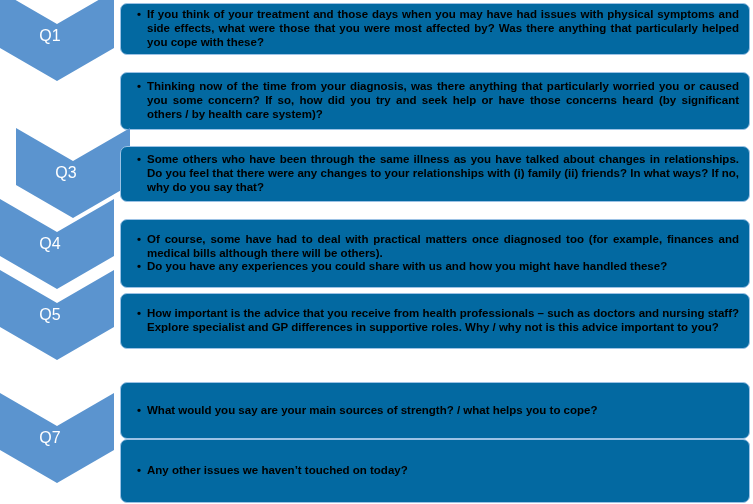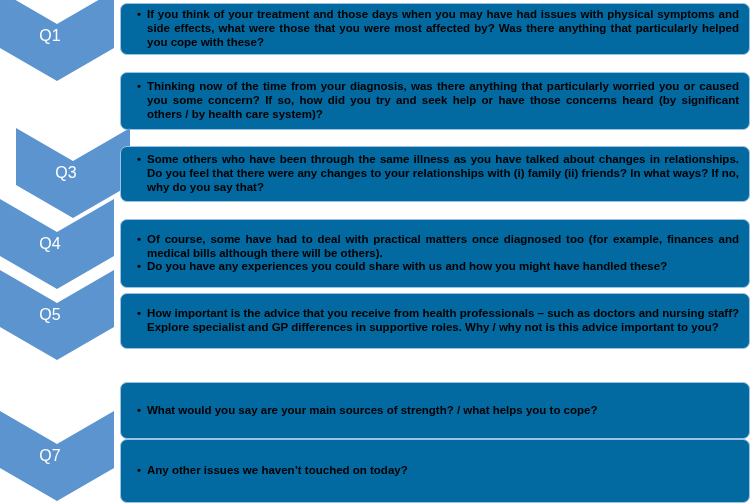--- a/index.html
+++ b/index.html
@@ -90,21 +90,21 @@
     <div class="box" style="top: 293px; height: 56px; border-color: rgb(156, 194, 229);">
       <ul>
         <li>How important is the advice that you receive from health professionals – such as doctors and nursing staff? Explore specialist and GP differences in supportive roles. Why / why not is this advice important to you?</li>
       </ul>
     </div>
     <div class="box" style="top: 366px; height: 57px; border-color: rgb(156, 194, 229); margin-top: 16px;">
       <ul>
         <li>What would you say are your main sources of strength? / what helps you to cope?</li>
       </ul>
     </div>
-    <div class="chev" style="top: 411px;">
+    <div class="chev" style="top: 393px;">
       <svg viewBox="0 0 114 90" preserveAspectRatio="none">
         <polygon points="0,0 57,33 114,0 114,57 57,90 0,57" fill="#5B94CF"></polygon>
       </svg>
       <span class="lbl">Q7</span>
     </div>
     <div class="box" style="top: 439px; height: 64px; border-color: rgb(156, 194, 229);">
       <ul>
         <li>Any other issues we haven’t touched on today?</li>
       </ul>
     </div>

